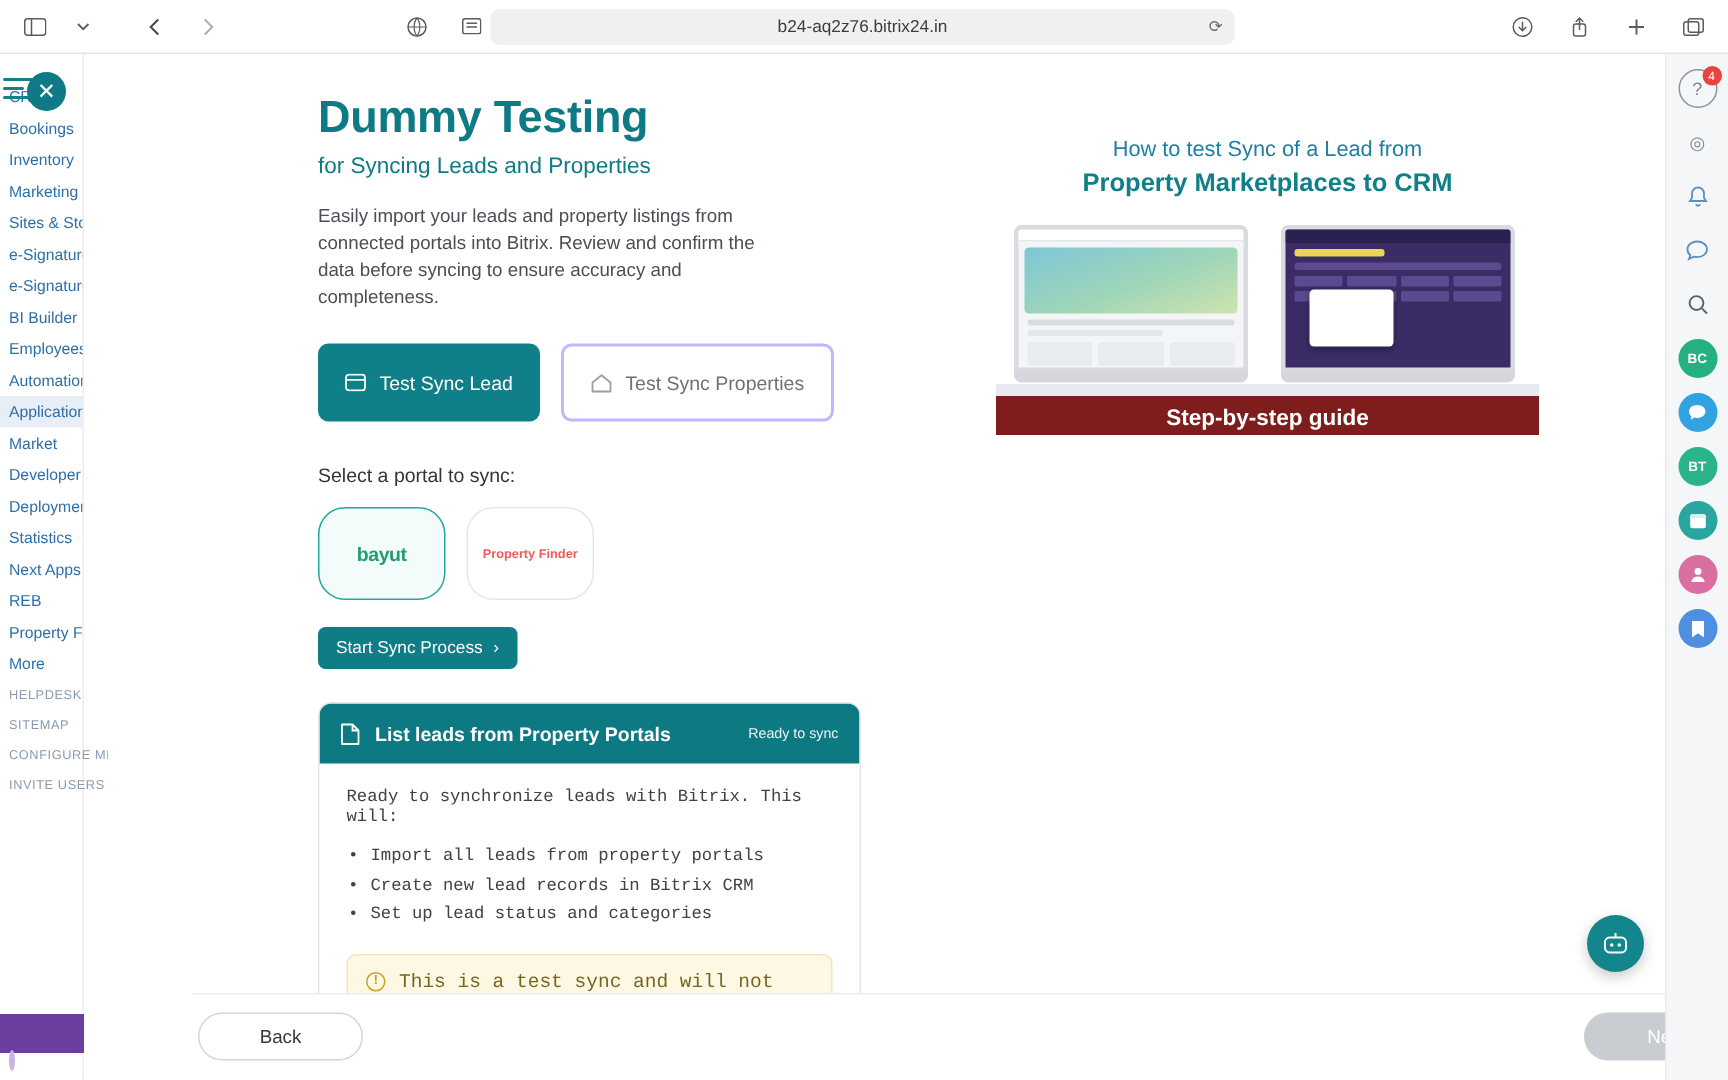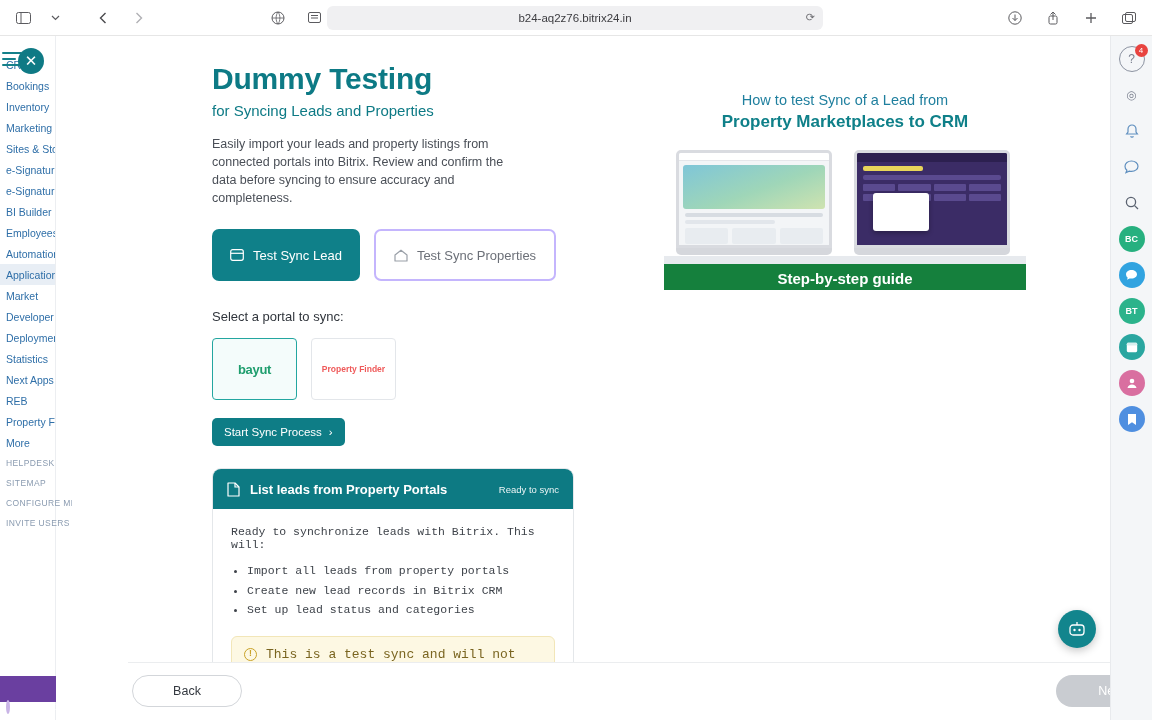--- a/index.html
+++ b/index.html
@@ -102,21 +102,21 @@
     display: flex; align-items: center; gap: 9px;
     height: 52px; padding: 0 18px; border-radius: 7px;
     font-size: 13px; cursor: pointer;
   }
   .tab-btn.primary { background: #0f8089; color: #fff; }
   .tab-btn.ghost { background: #fff; border: 2px solid #c4b5fd; color: #6c7078; }
 
   .section-label { font-size: 13px; color: #30353c; margin-top: 28px; }
   .portals { display: flex; gap: 14px; margin-top: 14px; }
   .portal-card {
-    width: 85px; height: 62px; border-radius: 4px; border: 1px solid #e3e6ea;
+    width: 85px; height: 62px; border-radius: 18px; border: 1px solid #e3e6ea;
     background: #fff; display: flex; align-items: center; justify-content: center;
   }
   .portal-card.selected { border: 1.5px solid #23a6a0; background: #f4fcfb; }
   .bayut-logo { font-size: 13px; font-weight: bold; color: #1f9e6e; letter-spacing: -.3px; }
   .pf-logo { font-size: 8.5px; font-weight: bold; color: #ef5a5a; line-height: 10px; text-align: left; }
 
   .start-sync {
     display: inline-flex; align-items: center; gap: 7px;
     margin-top: 18px; height: 28px; padding: 0 12px;
     background: #0e7d86; color: #fff; font-size: 11.5px; border-radius: 5px; cursor: pointer;
@@ -168,21 +168,21 @@
   .lp2 .screen { height: 98px; background: #3b2c66; position: relative; overflow: hidden; }
   .lp2 .nav { height: 9px; background: #2c2050; }
   .lp2 .rowy { margin: 4px 6px; height: 5px; background: #5a4a8f; border-radius: 2px; }
   .lp2 .rowy.y { background: #e8d55a; width: 40%; }
   .lp2 .grid { margin: 4px 6px; display: grid; grid-template-columns: repeat(4,1fr); gap: 3px; }
   .lp2 .grid div { height: 7px; background: #5a4a8f; border-radius: 1px; }
   .lp2 .pop { position: absolute; left: 16px; top: 40px; width: 56px; height: 38px;
     background: #fff; border-radius: 3px; box-shadow: 0 2px 5px rgba(0,0,0,.3); }
   .ill-footer {
     position: absolute; left: 0; bottom: 0; width: 362px; height: 26px;
-    background: #15803d; color: #fff; text-align: center; font-size: 15px; font-weight: bold;
+    background: #7f1d1d; color: #fff; text-align: center; font-size: 15px; font-weight: bold;
     line-height: 30px; overflow: hidden;
   }
   .ill-stage { position: absolute; left: 0; bottom: 26px; width: 362px; height: 8px; background: #e7eaee; }
 
   
   .footer-bar {
     position: absolute; bottom: 0; left: 56px; width: 1054px; height: 58px;
     background: #fff; border-top: 1px solid #ebedef;
   }
   .btn-back {

